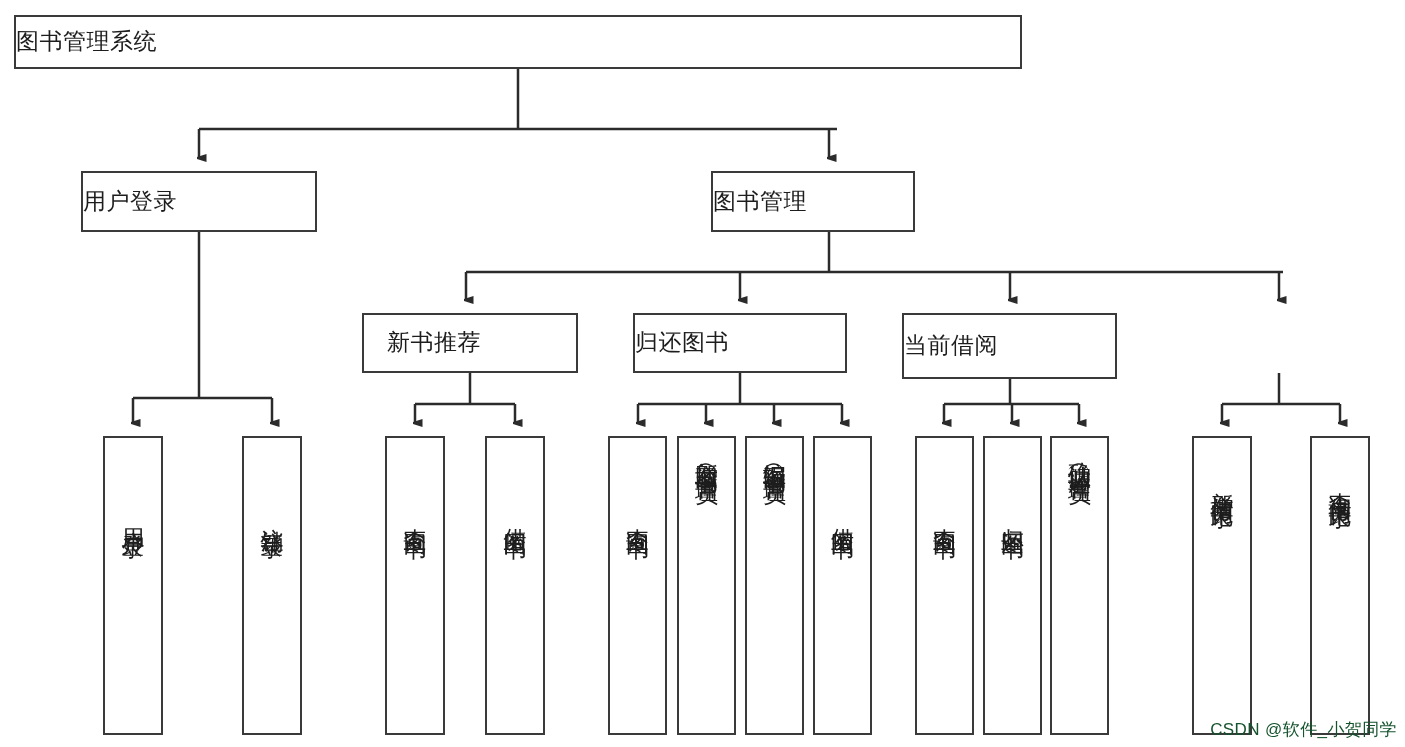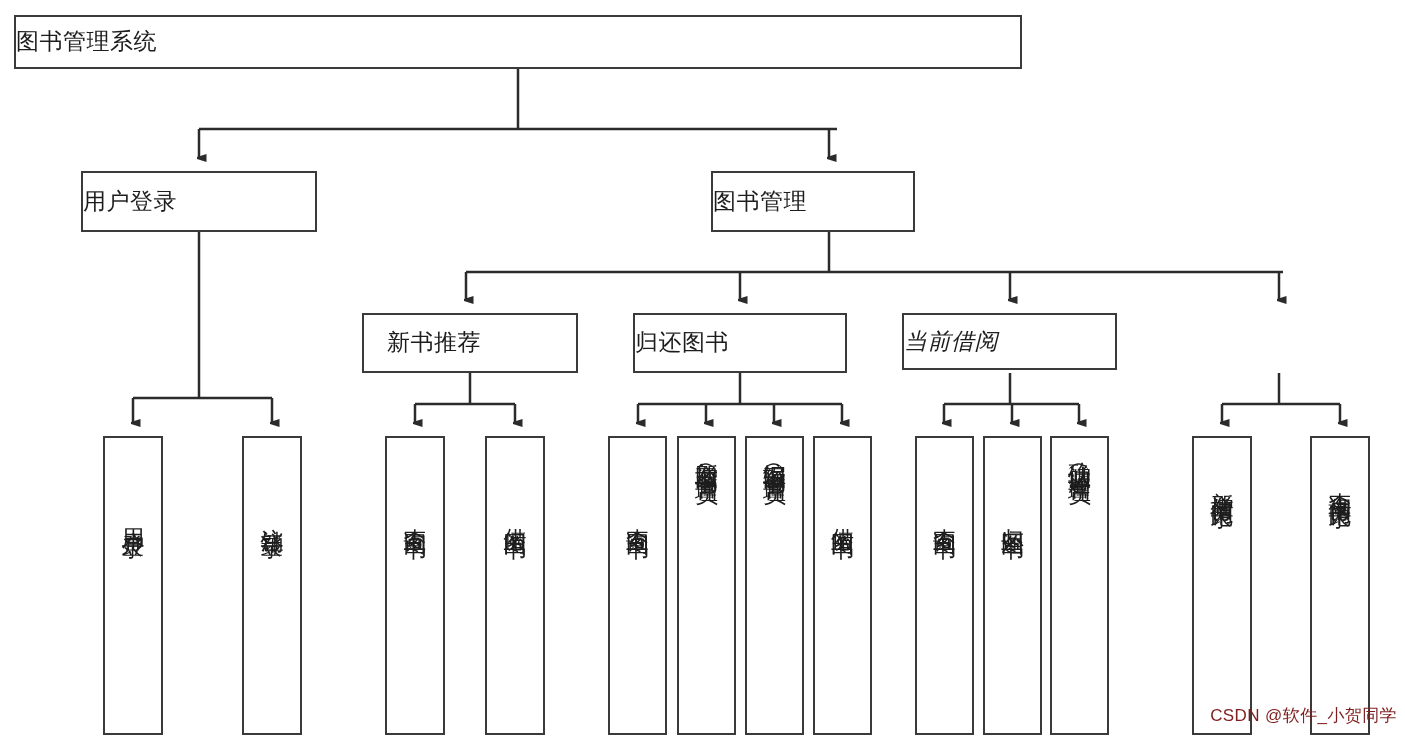--- a/index.html
+++ b/index.html
@@ -57,23 +57,23 @@
     writing-mode: vertical-rl;
     text-orientation: upright;
     font-size: 23px;
     line-height: 1.0;
     letter-spacing: 3px;
     margin: 0 auto;
   }
   .watermark {
     position: absolute;
     right: 8px;
-    bottom: 20px;
+    bottom: 6px;
     font-size: 17px;
-    color: #7f1d1d;
+    color: #14532d;
     letter-spacing: 0.4px;
     user-select: none;
   }
 </style>
 </head>
 <body>
 
 <div id="canvas">
 
   <svg class="edges" viewBox="0 0 1405 747">
@@ -136,21 +136,21 @@
   <div class="node horizontal" style="left:711px; top:171px; width:204px; height:61px;">
     <span class="label">图书管理</span>
   </div>
 
   <div class="node horizontal" style="left:362px; top:313px; width:216px; height:60px;padding-left:23px;">
     <span class="label">新书推荐</span>
   </div>
   <div class="node horizontal" style="left:633px; top:313px; width:214px; height:60px;">
     <span class="label">归还图书</span>
   </div>
-  <div class="node horizontal" style="left:902px; top:313px; width:215px; height:57px;font-style:italic;">
+  <div class="node horizontal" style="left:902px; top:313px; width:215px; height:66px;">
     <span class="label">当前借阅</span>
   </div>
 
   <div class="node vertical" style="left:103px; top:436px; width:60px; height:299px; padding-top:72px;">
     <span class="label">用户登录</span>
   </div>
   <div class="node vertical" style="left:242px; top:436px; width:60px; height:299px; padding-top:72px;">
     <span class="label">注销登录</span>
   </div>
 

